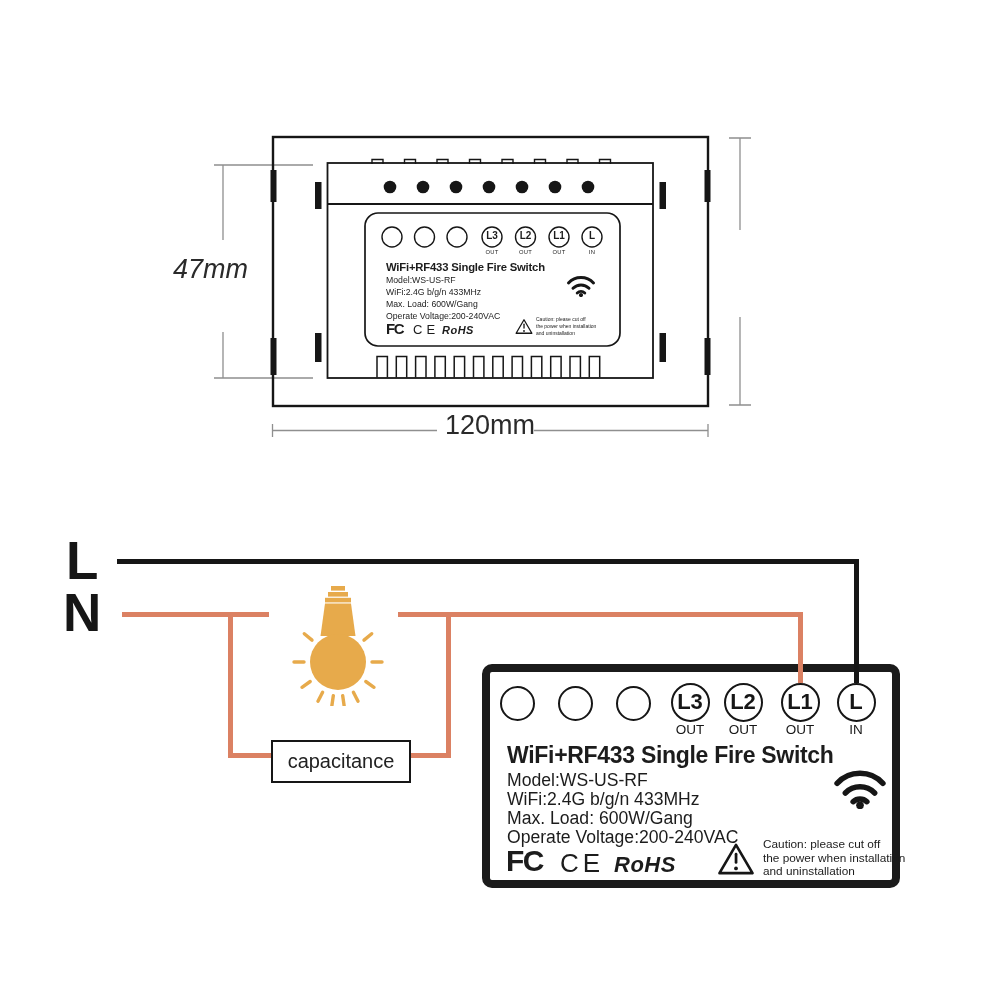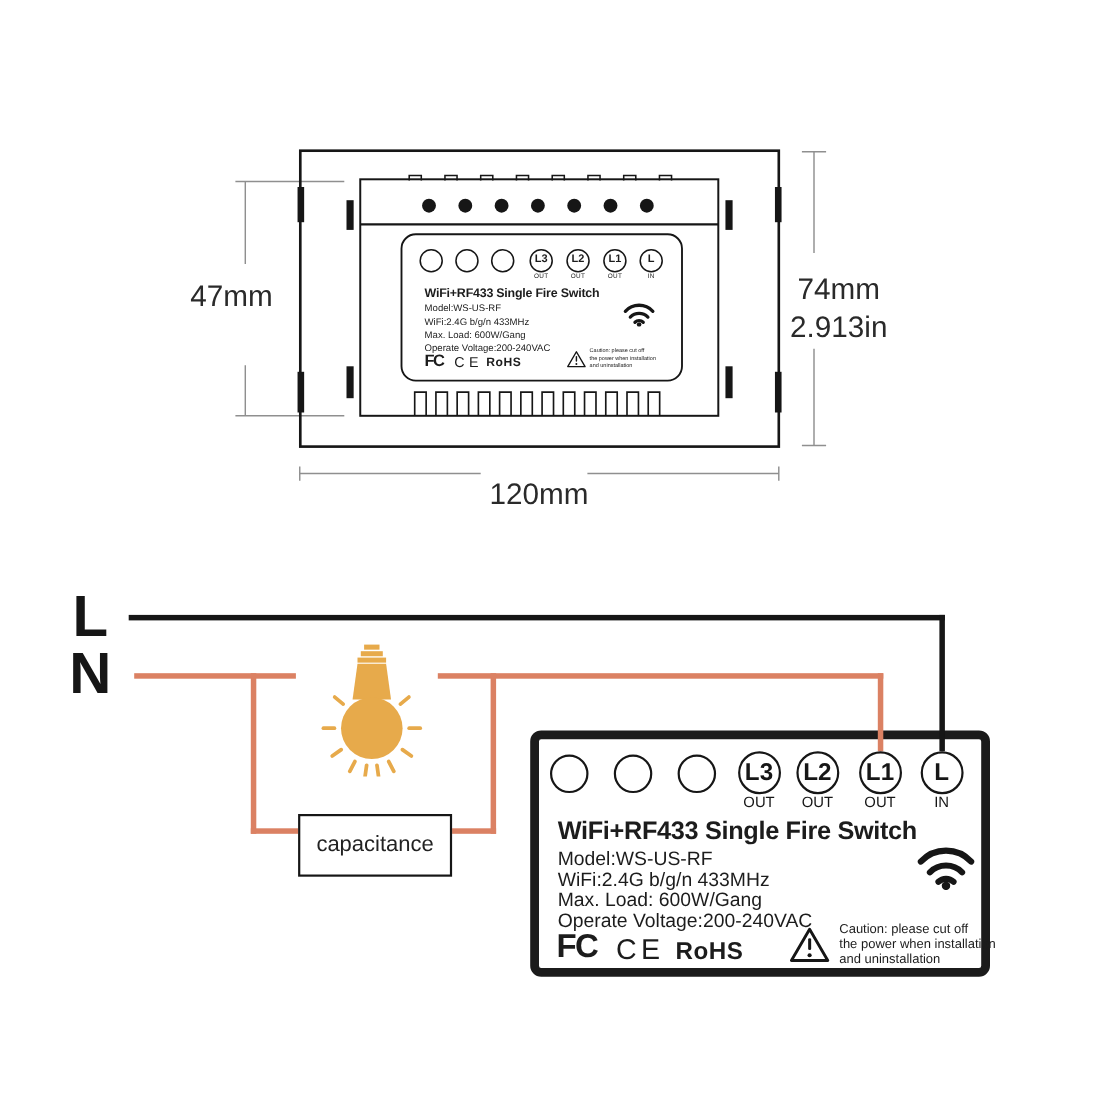--- a/index.html
+++ b/index.html
@@ -8,21 +8,21 @@
   .abs{position:absolute;}
   svg{display:block;}
   
   .dim{position:absolute;text-align:center;color:#2a2a2a;font-size:27px;line-height:34px;}
   
   .wire{position:absolute;background:#161616;z-index:3;}
   .wire.orange{background:#DB8163;}
   
   .feed{position:absolute;font-size:53px;font-weight:bold;color:#161616;line-height:1;}
   
-  .capbox{position:absolute;left:271px;top:740px;width:140px;height:57px;background:#fff;
+  .capbox{position:absolute;left:271px;top:740px;width:140px;height:43px;background:#fff;
           border:2.6px solid #161616;box-sizing:border-box;z-index:4;
           display:flex;align-items:center;justify-content:center;font-size:20px;color:#222;}
   
   .switchbox{position:absolute;left:482px;top:664px;width:418px;height:224px;background:#fff;
              border:8px solid #1b1b1b;border-radius:10px;box-sizing:border-box;z-index:2;}
   .term{position:absolute;background:#fff;border:2.6px solid #161616;border-radius:50%;
         box-sizing:border-box;display:flex;align-items:center;justify-content:center;z-index:5;}
   .term span{font-weight:bold;color:#161616;}
   .tsub{position:absolute;z-index:5;text-align:center;color:#161616;}
   .bt-title{position:absolute;left:507px;top:742px;font-size:23px;font-weight:bold;
@@ -32,21 +32,21 @@
   
   .tp-title{position:absolute;left:386px;top:261px;font-size:11.3px;font-weight:bold;
             letter-spacing:-0.2px;white-space:nowrap;z-index:5;}
   .tp-spec{position:absolute;left:386px;font-size:8.7px;white-space:nowrap;z-index:5;}
   .tp-caut{position:absolute;left:536px;font-size:5px;line-height:6.8px;white-space:nowrap;z-index:5;}
   .tp-term{position:absolute;width:30px;text-align:center;font-size:10px;font-weight:bold;z-index:5;}
   .tp-sub{position:absolute;width:30px;text-align:center;font-size:5.8px;letter-spacing:0.3px;z-index:5;}
   
   .fcc{font-weight:bold;letter-spacing:-1.5px;}
   .ce{letter-spacing:4px;}
-  .rohs{font-weight:bold;letter-spacing:0.5px;}
+  .rohs{font-weight:bold;font-style:italic;letter-spacing:0.5px;}
 </style>
 </head>
 <body>
 
 <div id="canvas">
 
   <svg class="abs" style="left:0;top:0;" width="1001" height="520" viewBox="0 0 1001 520">
 
     <g stroke="#8f8f8f" stroke-width="1.3" fill="none">
       <path d="M214 165 H313 M223 165 V240 M223 332 V378 M214 378 H313"></path>
@@ -85,28 +85,24 @@
         <rect x="315" y="182" width="6.5" height="27"></rect>
       <rect x="270.5" y="338" width="6" height="37"></rect>
         <rect x="315" y="333" width="6.5" height="29"></rect>
       <rect x="704.5" y="170" width="6" height="32"></rect>
         <rect x="659.5" y="182" width="6.5" height="27"></rect>
       <rect x="704.5" y="338" width="6" height="37"></rect>
         <rect x="659.5" y="333" width="6.5" height="29"></rect>
     </g>
   </svg>
 
-  <div class="dim" style="left:148px;top:252px;width:125px;">
+  <div class="dim" style="left:148px;top:252px;width:125px;font-style:italic;">
     <div>47mm</div>
   </div>
-  <div class="dim" style="left:710px;top:246px;width:105px;">
-    <div>74mm</div>
-    <div>2.913in</div>
-  </div>
-  <div class="dim" style="left:400px;top:432px;width:180px;">
+  <div class="dim" style="left:400px;top:408px;width:180px;">
     <div>120mm</div>
   </div>
 
   <span class="tp-term" style="left:477px;top:230px;">L3</span>
   <span class="tp-term" style="left:510.5px;top:230px;">L2</span>
   <span class="tp-term" style="left:544px;top:230px;">L1</span>
   <span class="tp-term" style="left:577px;top:230px;">L</span>
   <span class="tp-sub" style="left:477px;top:249px;">OUT</span>
   <span class="tp-sub" style="left:510.5px;top:249px;">OUT</span>
   <span class="tp-sub" style="left:544px;top:249px;">OUT</span>

